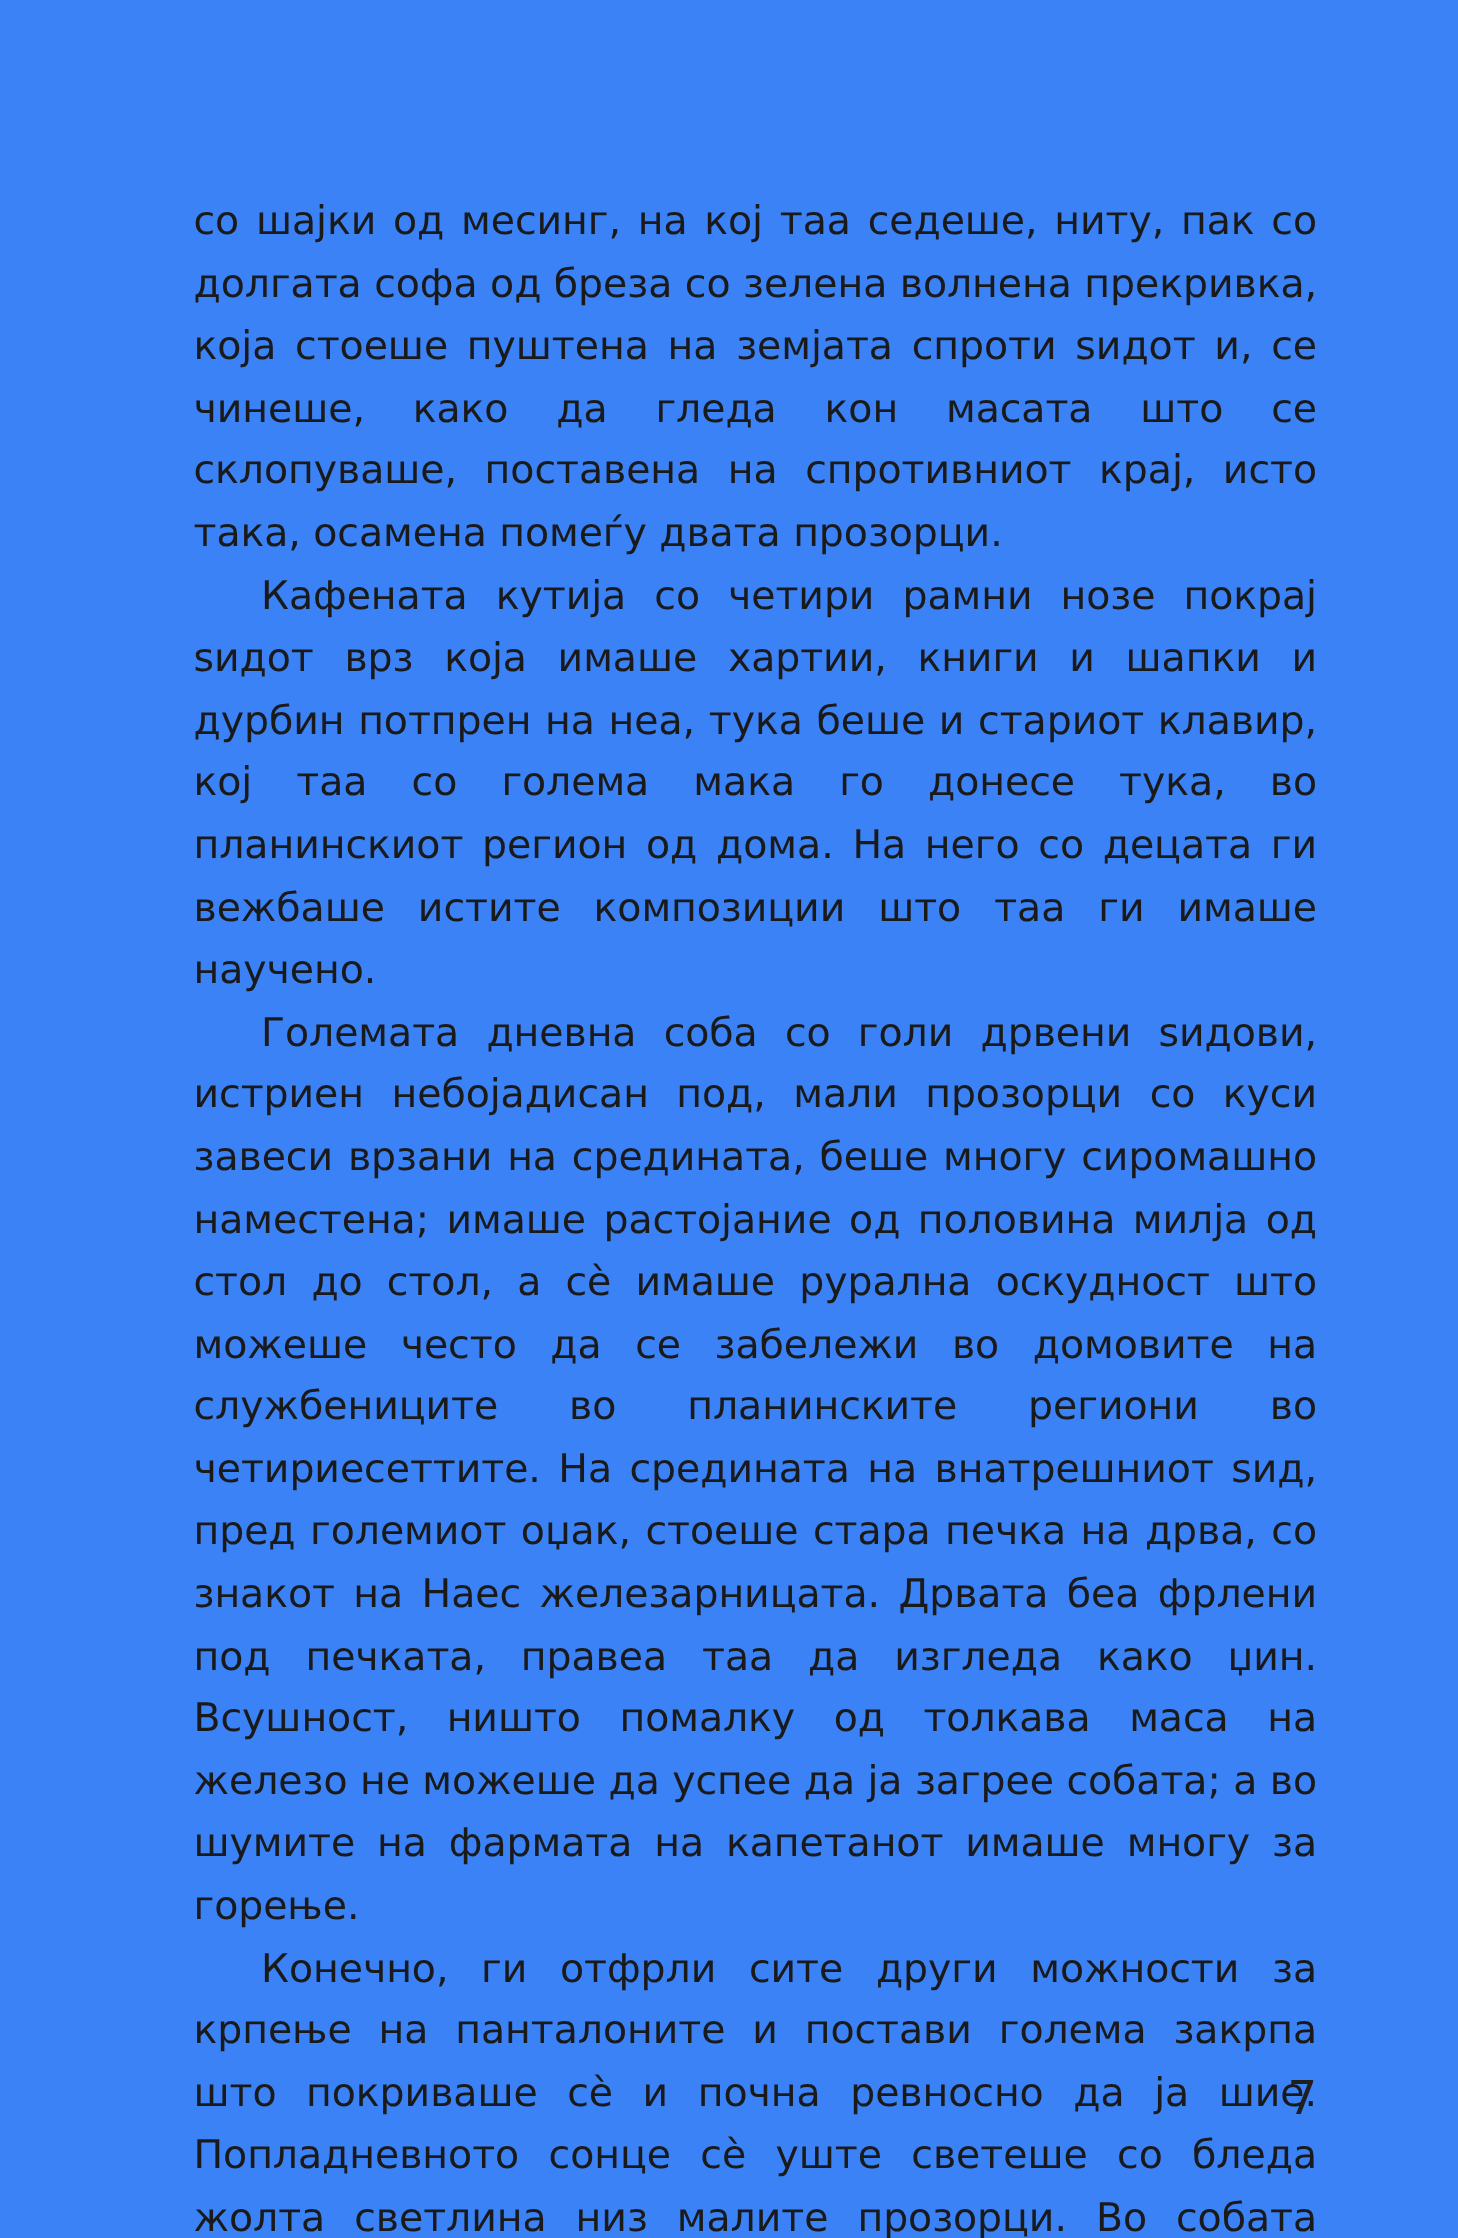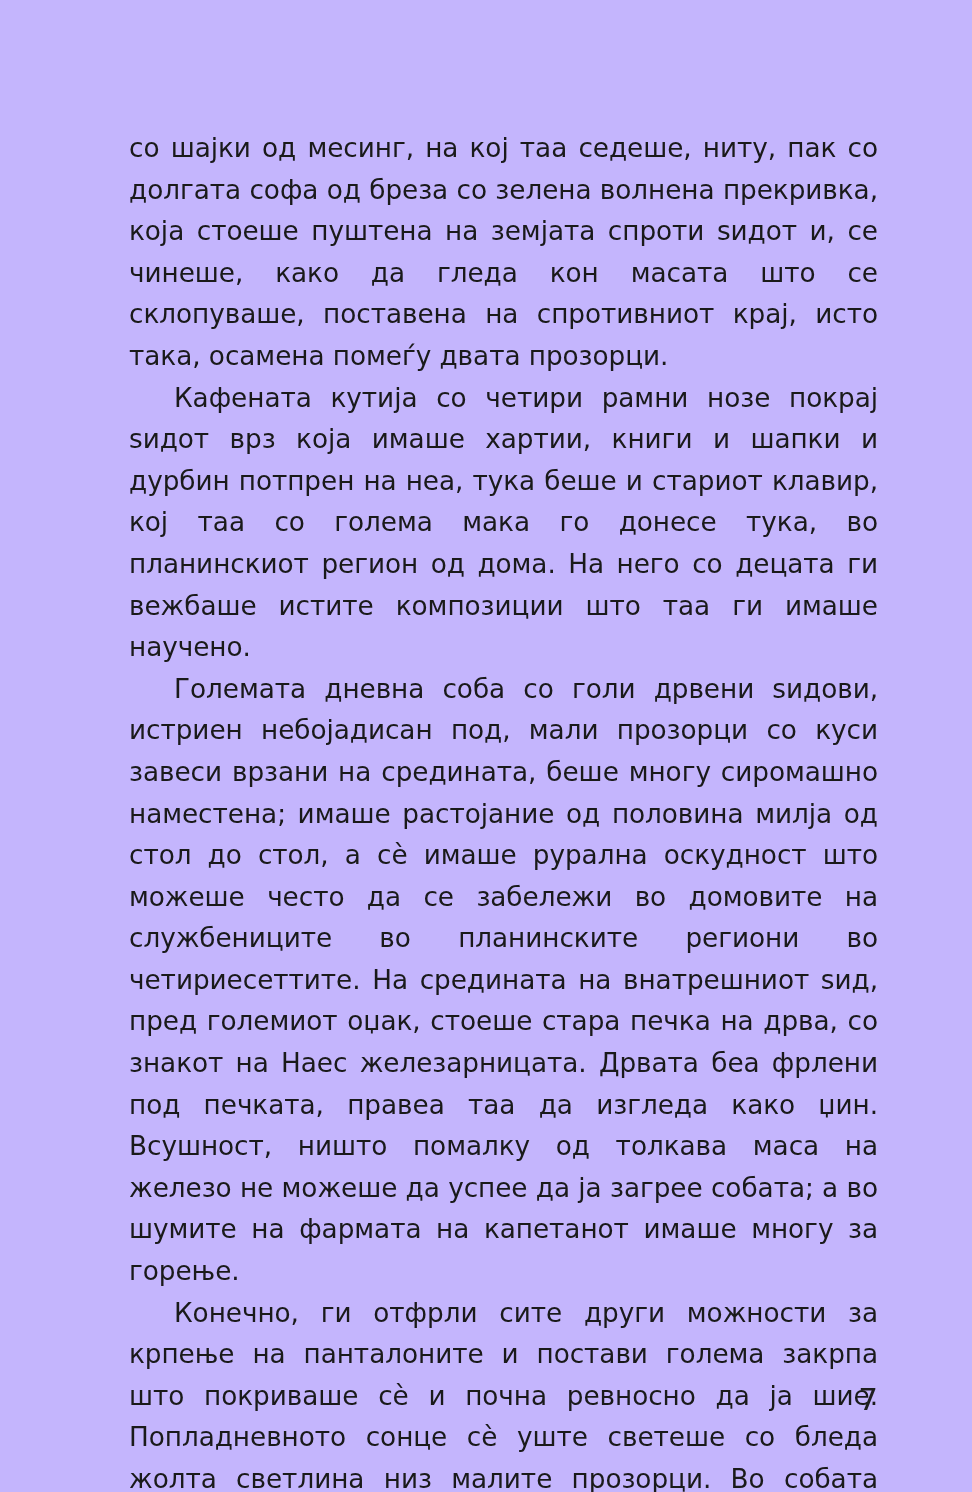--- a/index.html
+++ b/index.html
@@ -8,21 +8,21 @@
     padding: 0;
     background: #ffffff;
   }
   body {
     font-family: "DejaVu Sans", sans-serif;
   }
   #page {
     position: relative;
     width: 972px;
     height: 1492px;
-    background: #c4b5fd;
+    background: #3b82f6;
     overflow: hidden;
     box-sizing: border-box;
   }
   #text-block {
     position: absolute;
     left: 129px;
     top: 128px;
     width: 749px;
   }
   .para {

